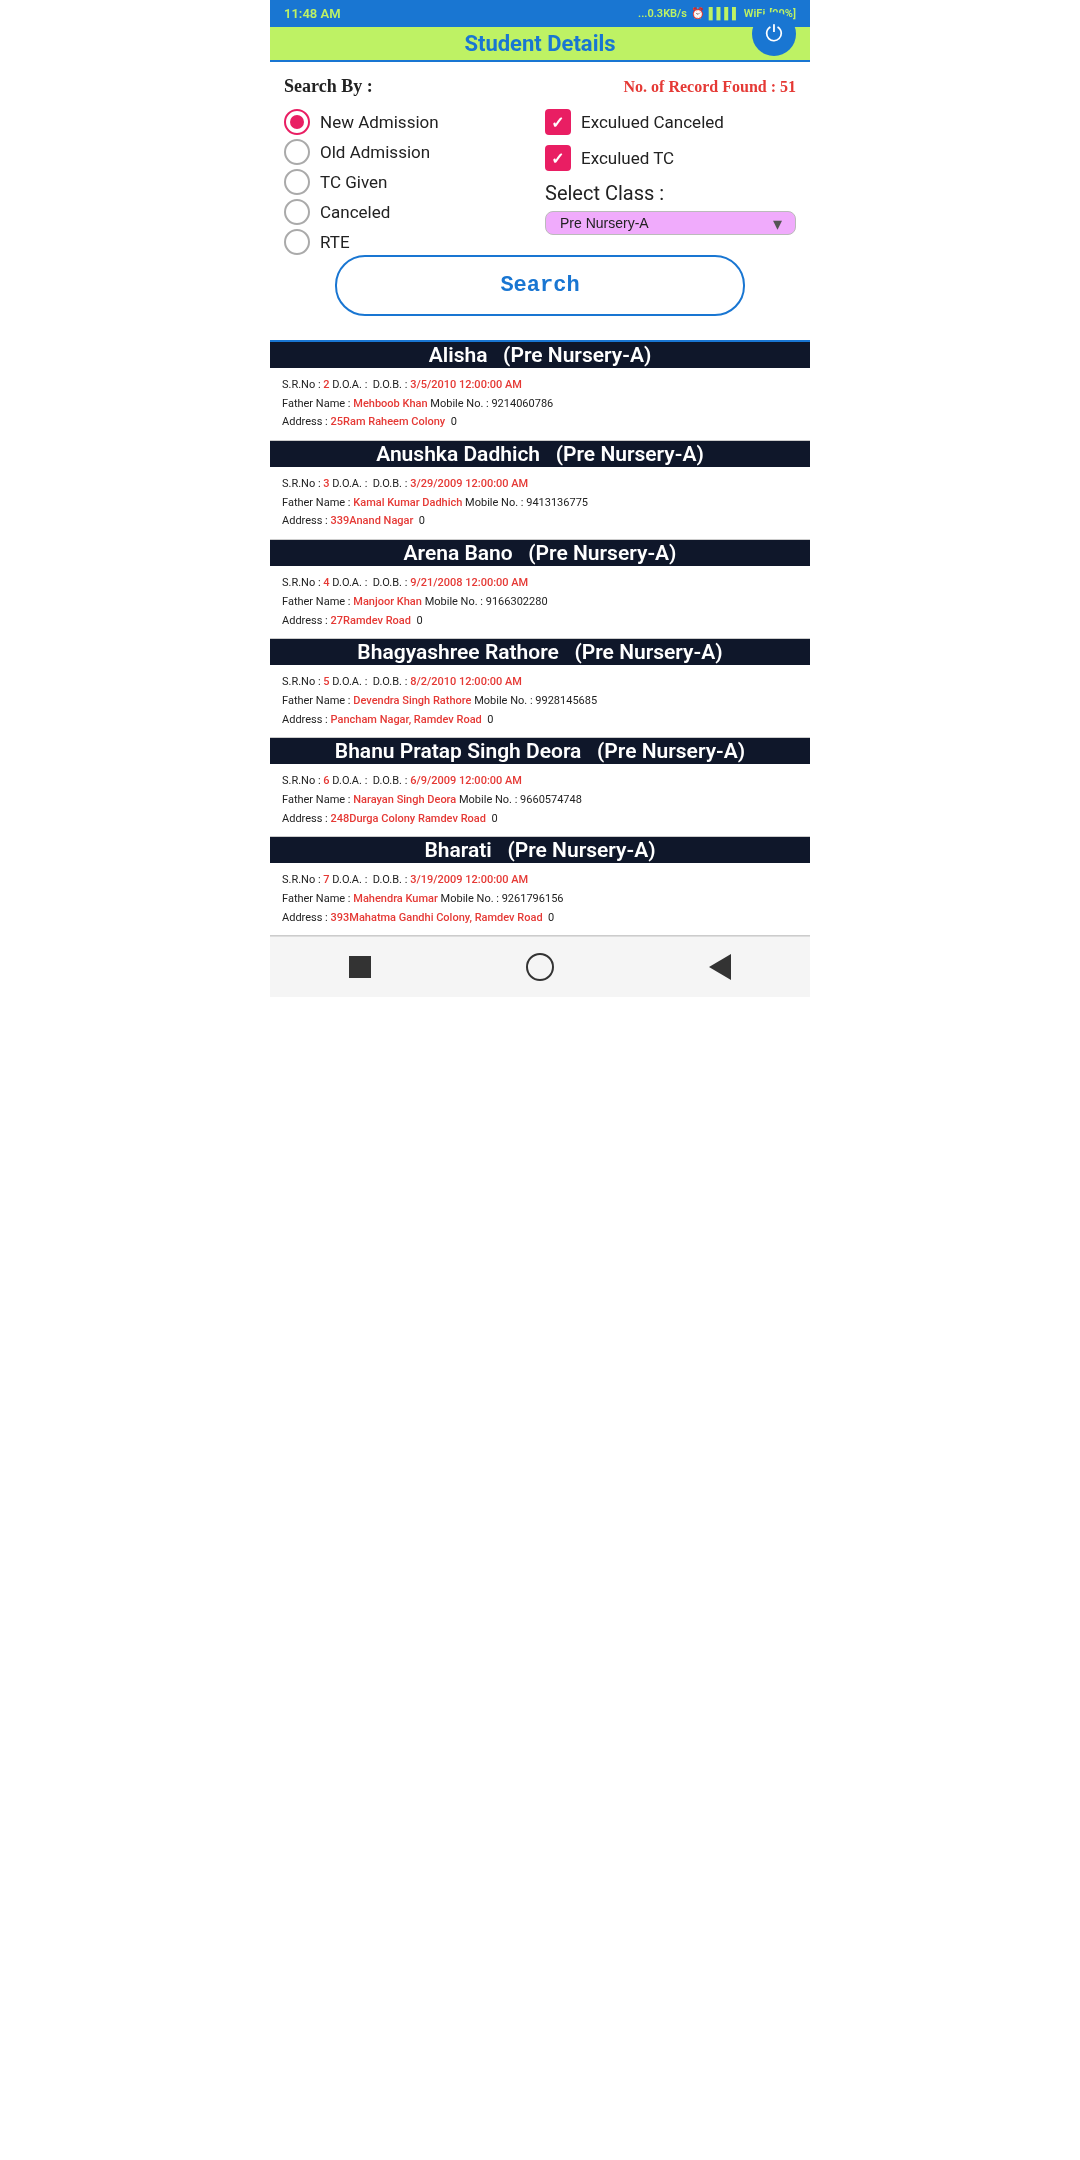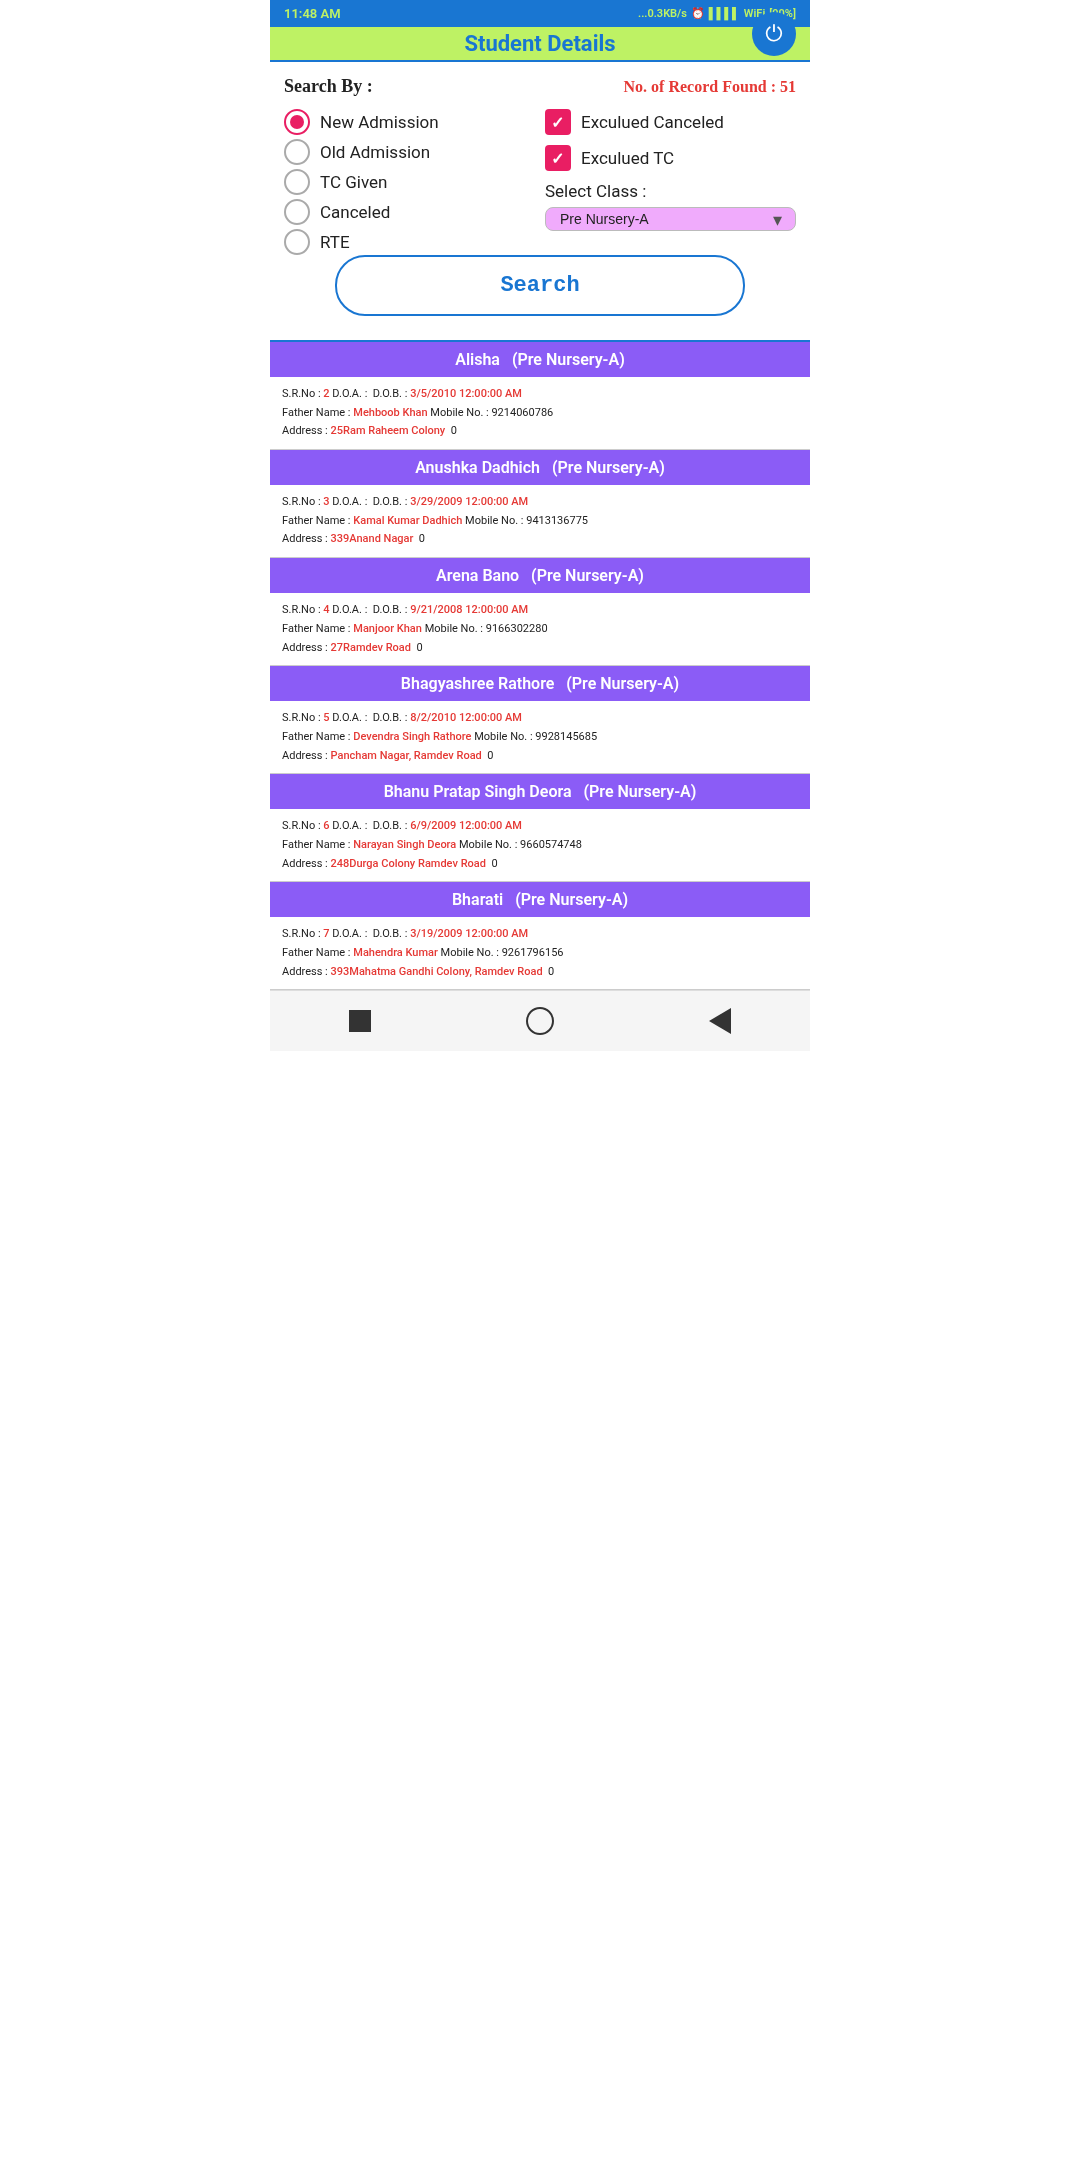--- a/index.html
+++ b/index.html
@@ -140,21 +140,21 @@
       display: flex;
       flex-direction: column;
       gap: 4px;
     }
 
     
     .select-class-row {
       margin-bottom: 12px;
     }
     .select-class-label {
-      font-size: 17px;
+      font-size: 20px;
       color: #222;
       margin-bottom: 6px;
     }
     .class-select {
       width: 100%;
       padding: 3px 14px;
       font-size: 14px;
       border: 1.5px solid #bbb;
       border-radius: 8px;
       background: #f0abfc;
@@ -202,25 +202,25 @@
 
     
     .students-list {
       padding: 0;
     }
     .student-card {
       margin-bottom: 0;
       border-bottom: 1px solid #ccc;
     }
     .student-header {
-      background: #8b5cf6;
+      background: #0f172a;
       color: white;
       text-align: center;
-      padding: 8px 10px;
-      font-size: 16px;
+      padding: 1px 10px;
+      font-size: 21px;
       font-weight: 600;
     }
     .student-body {
       padding: 8px 12px;
       font-size: 11px;
       color: #222;
       line-height: 1.7;
     }
     .student-body .highlight {
       color: #e53935;

